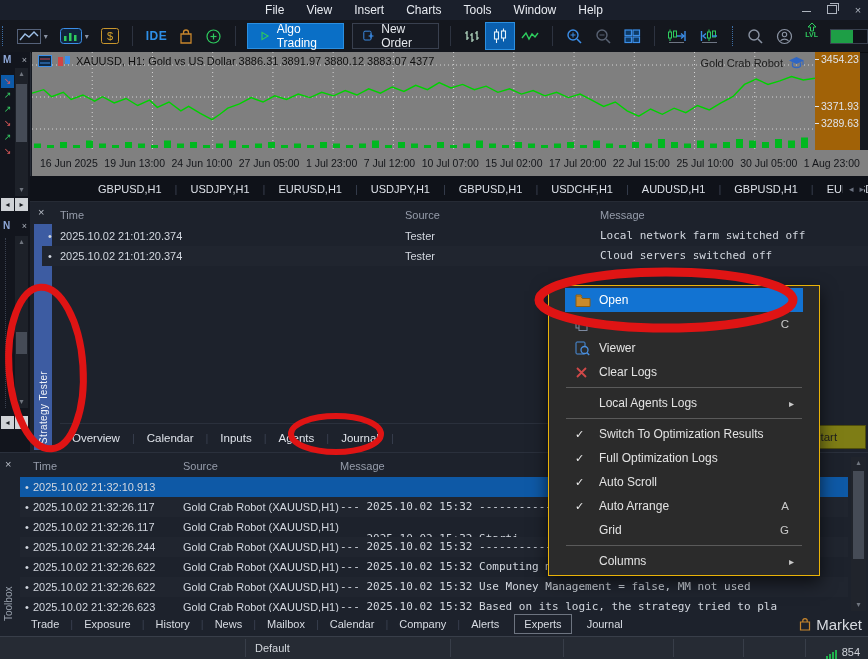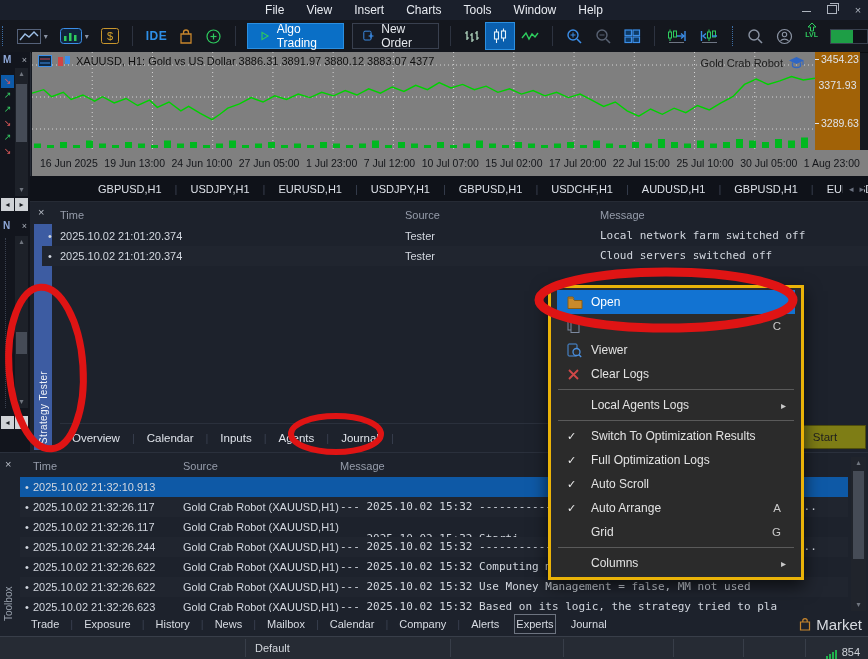--- a/index.html
+++ b/index.html
@@ -81,33 +81,33 @@
     color:#1f1f1f;font-size:11.5px;text-align:center;line-height:22px;}
   
   #toolbox-panel{left:0;top:452px;width:868px;height:184px;background:#1d222c;border-top:1px solid #2a303c;}
   #toolbox-close{position:absolute;left:5px;top:5px;color:#b9bfc9;font-size:11px;}
   #toolbox-vlabel{position:absolute;left:0;top:88px;width:16px;height:80px;writing-mode:vertical-rl;transform:rotate(180deg);
     color:#98a0ac;font-size:10px;display:flex;align-items:center;}
   #toolbox-table{left:20px;top:2px;width:828px;height:157px;}
   #toolbox-scrollbar{position:absolute;right:2px;top:4px;width:15px;height:154px;background:#20242c;}
   #toolbox-tabs{position:absolute;left:20px;bottom:0;height:26px;display:flex;align-items:center;width:760px;}
   .btab{color:#d8dce3;font-size:11px;padding:0 11px;white-space:nowrap;}
-  .btab.active{border:1px solid #6d7480;padding:3px 1px;margin:0 4px;}
+  .btab.active{border:1px solid #6d7480;padding:3px 9px;margin:0 4px;}
   #market-item{position:absolute;right:6px;bottom:0;height:26px;display:flex;align-items:center;gap:5px;}
   #market-item span{color:#d8dbe1;font-size:15px;}
   
   #statusbar{left:0;top:636px;width:868px;height:23px;background:#262b34;border-top:1px solid #383e49;box-sizing:border-box;}
   .ssep{position:absolute;top:2px;width:1px;height:18px;background:#383e49;}
   #status-profile{position:absolute;left:255px;top:0;line-height:22px;color:#d3d7dd;font-size:11px;}
   #status-conn{position:absolute;right:8px;top:0;height:22px;display:flex;align-items:flex-end;gap:1px;padding-bottom:4px;}
   #status-conn .bar{width:2px;background:#1fb24c;}
   #status-conn .num{color:#cfd3d9;font-size:11px;line-height:14px;margin-left:4px;}
   
-  #context-menu{left:548px;top:285px;width:238px;background:#2b2b2b;border:3px solid #eab308;
-    box-shadow:0 6px 16px rgba(0,0,0,.65);padding:2px 6px;z-index:40;}
+  #context-menu{left:548px;top:285px;width:238px;background:#2b2b2b;border:1px solid #eab308;
+    box-shadow:0 6px 16px rgba(0,0,0,.65);padding:2px 16px;z-index:40;}
   .cm-item{height:24px;display:flex;align-items:center;padding-left:10px;}
   .cm-item.hl{background:#1273d2;}
   .cm-ic{width:24px;display:flex;align-items:center;justify-content:flex-start;color:#efefef;font-size:11px;}
   .cm-label{flex:1;color:#e3e3e3;font-size:12px;white-space:nowrap;}
   .cm-item.hl .cm-label{color:#fff;}
   .cm-sc{margin-right:14px;color:#c9c9c9;font-size:11.5px;}
   .cm-arrow{margin-right:9px;color:#c9c9c9;font-size:10px;}
   .cm-sep{height:1px;background:#5a5a5a;margin:3px 1px;}
   
   #annotations{left:0;top:0;width:868px;height:659px;z-index:50;pointer-events:none;}
@@ -403,21 +403,21 @@
           <path d="M4.5 6.5 v3 a4 2 0 0 0 8 0 v-3" fill="none" stroke="#2f66c4" stroke-width="1.3"></path>
           <line x1="15" y1="5" x2="15" y2="9" stroke="#2f66c4"></line>
         </svg>
     </div>
   </div>
   <div id="price-scale" class="abs">
       <div class="ylabel" style="top: 1px;">
         <span class="ytick"></span>
         <span class="yv">3454.23</span>
       </div>
-      <div class="ylabel" style="top: 27px; flex-direction: column;">
+      <div class="ylabel" style="top: 48px;">
         <span class="ytick"></span>
         <span class="yv">3371.93</span>
       </div>
       <div class="ylabel" style="top: 65px;">
         <span class="ytick"></span>
         <span class="yv">3289.63</span>
       </div>
     </div>
   <div id="time-axis" class="abs">
       <span class="xlabel">16 Jun 2025</span>

